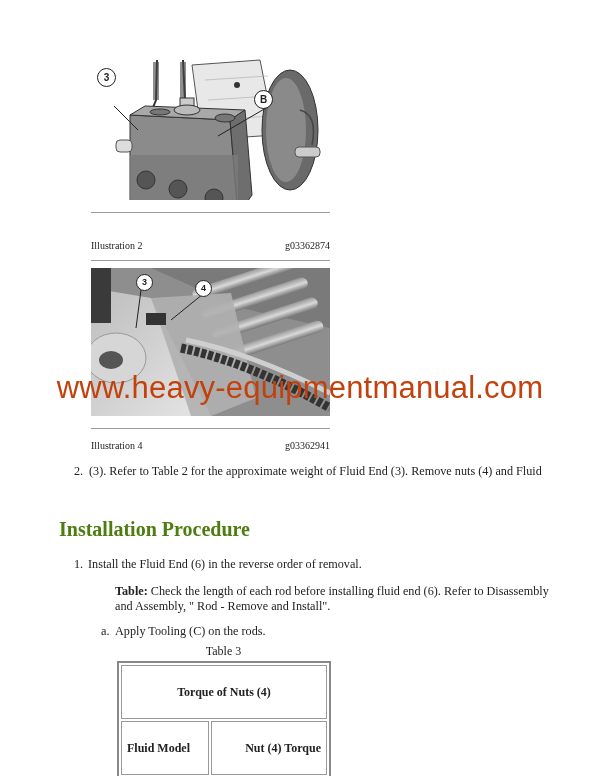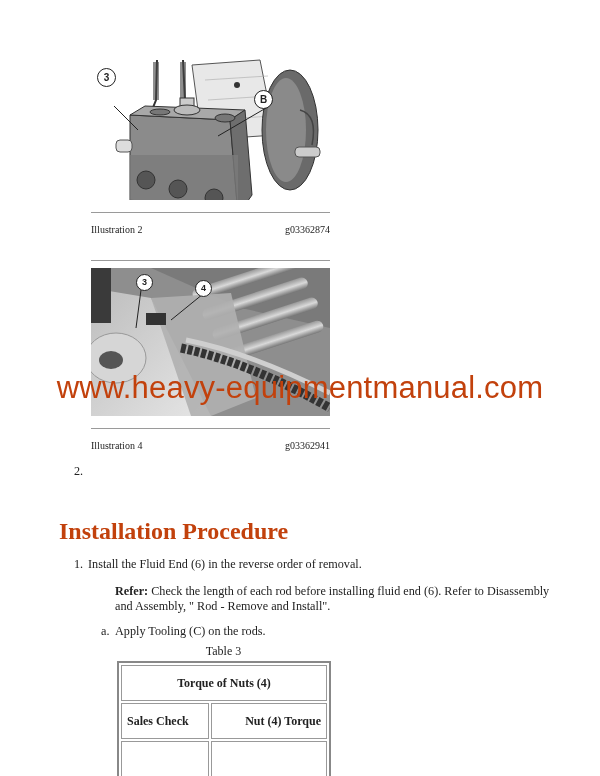--- a/index.html
+++ b/index.html
@@ -12,27 +12,27 @@
   .divider { position:absolute; left:91px; width:239px; height:0; border-top:1.5px solid #9a9a9a; }
   .caption { position:absolute; left:91px; width:239px; font-size:10px; display:flex; justify-content:space-between; color:#222; }
 
   .ill2 { left:91px; top:268px; width:239px; height:148px; overflow:hidden; }
 
   .watermark { position:absolute; left:0; top:370px; width:600px; text-align:center;
                font-family:"Liberation Sans", sans-serif; font-size:31px; color:#c2410c;
                letter-spacing:0.2px; white-space:nowrap; }
 
   .para { position:absolute; font-size:12.2px; line-height:15px; color:#222; }
-  .heading { position:absolute; left:59px; top:518px; font-size:24px; font-weight:bold;
-             color:#c2410c; font-family:"Liberation Serif", serif; }
+  .heading { position:absolute; left:59px; top:518px; font-size:20px; font-weight:bold;
+             color:#4d7c0f; font-family:"Liberation Serif", serif; }
 
   .table-caption { position:absolute; left:117px; top:644px; width:213px; text-align:center; font-size:12px; }
   table.spec { position:absolute; left:117px; top:661px; width:214px; border-collapse:separate;
                border-spacing:2px; border:2px solid #888; border-bottom:none; font-size:12px; }
-  table.spec td, table.spec th { border:1px solid #999; padding:7px 5px; }
+  table.spec td, table.spec th { border:1px solid #999; padding:16px 5px; }
   table.spec th { font-weight:bold; height:20px; }
   .th-title { text-align:center; }
   .th-left { text-align:left; width:76px; }
   .th-right { text-align:right; }
   table.spec td.blank { height:60px; border-bottom:none; }
 </style>
 </head>
 <body>
 
 <div class="abs ill1">
@@ -81,21 +81,21 @@
   </svg>
   <div class="abs" style="left:7px;top:48px;width:17px;height:17px;border:1.5px solid #222;border-radius:50%;background:#fff;font:bold 10px 'Liberation Sans',sans-serif;text-align:center;line-height:17px;">
     <span>3</span>
   </div>
   <div class="abs" style="left:164px;top:70px;width:17px;height:17px;border:1.5px solid #222;border-radius:50%;background:#fff;font:bold 10px 'Liberation Sans',sans-serif;text-align:center;line-height:17px;">
     <span>B</span>
   </div>
 </div>
 
 <div class="divider" style="top:212px;"></div>
-<div class="caption" style="top:224px;">
+<div class="caption" style="top:240px;">
   <span>Illustration 2</span>
   <span>g03362874</span>
 </div>
 <div class="divider" style="top:260px;"></div>
 
 <div class="abs ill2">
   <svg width="239" height="148" viewBox="0 0 239 148">
     <defs>
       <linearGradient id="g1" x1="0" y1="0" x2="1" y2="1">
         <stop offset="0" stop-color="#bdbdbd"></stop>
@@ -137,43 +137,44 @@
 <div class="watermark">www.heavy-equipmentmanual.com</div>
 
 <div class="divider" style="top:428px;"></div>
 <div class="caption" style="top:440px;">
   <span>Illustration 4</span>
   <span>g03362941</span>
 </div>
 
 <div class="para" style="left:74px;top:464px;">2.</div>
 <div class="para" style="left:89px;top:464px;width:500px;">
+  <div>(3). Refer to Table 2 for the approximate weight of Fluid End (3). Remove nuts (4) and Fluid</div>
 </div>
 
 <div class="heading">Installation Procedure</div>
 
 <div class="para" style="left:74px;top:557px;">1.</div>
 <div class="para" style="left:88px;top:557px;width:480px;">Install the Fluid End (6) in the reverse order of removal.</div>
 
 <div class="para" style="left:115px;top:584px;width:470px;">
-  <div><b>Refer:</b><span> Check the length of each rod before installing fluid end (6). Refer to Disassembly</span></div>
+  <div><b>Table:</b><span> Check the length of each rod before installing fluid end (6). Refer to Disassembly</span></div>
   <div>and Assembly, " Rod - Remove and Install".</div>
 </div>
 
 <div class="para" style="left:101px;top:624px;">a.</div>
 <div class="para" style="left:115px;top:624px;width:400px;">Apply Tooling (C) on the rods.</div>
 
 <div class="table-caption">Table 3</div>
 <table class="spec">
   <tbody>
       <tr>
     <th class="th-title" colspan="2">Torque of Nuts (4)</th>
   </tr>
   <tr>
-    <th class="th-left">Sales Check</th>
+    <th class="th-left">Fluid Model</th>
     <th class="th-right">Nut (4) Torque</th>
   </tr>
   <tr>
     <td class="blank"></td>
     <td class="blank"></td>
   </tr>
 </tbody>
   </table>
 
 </body></html>

